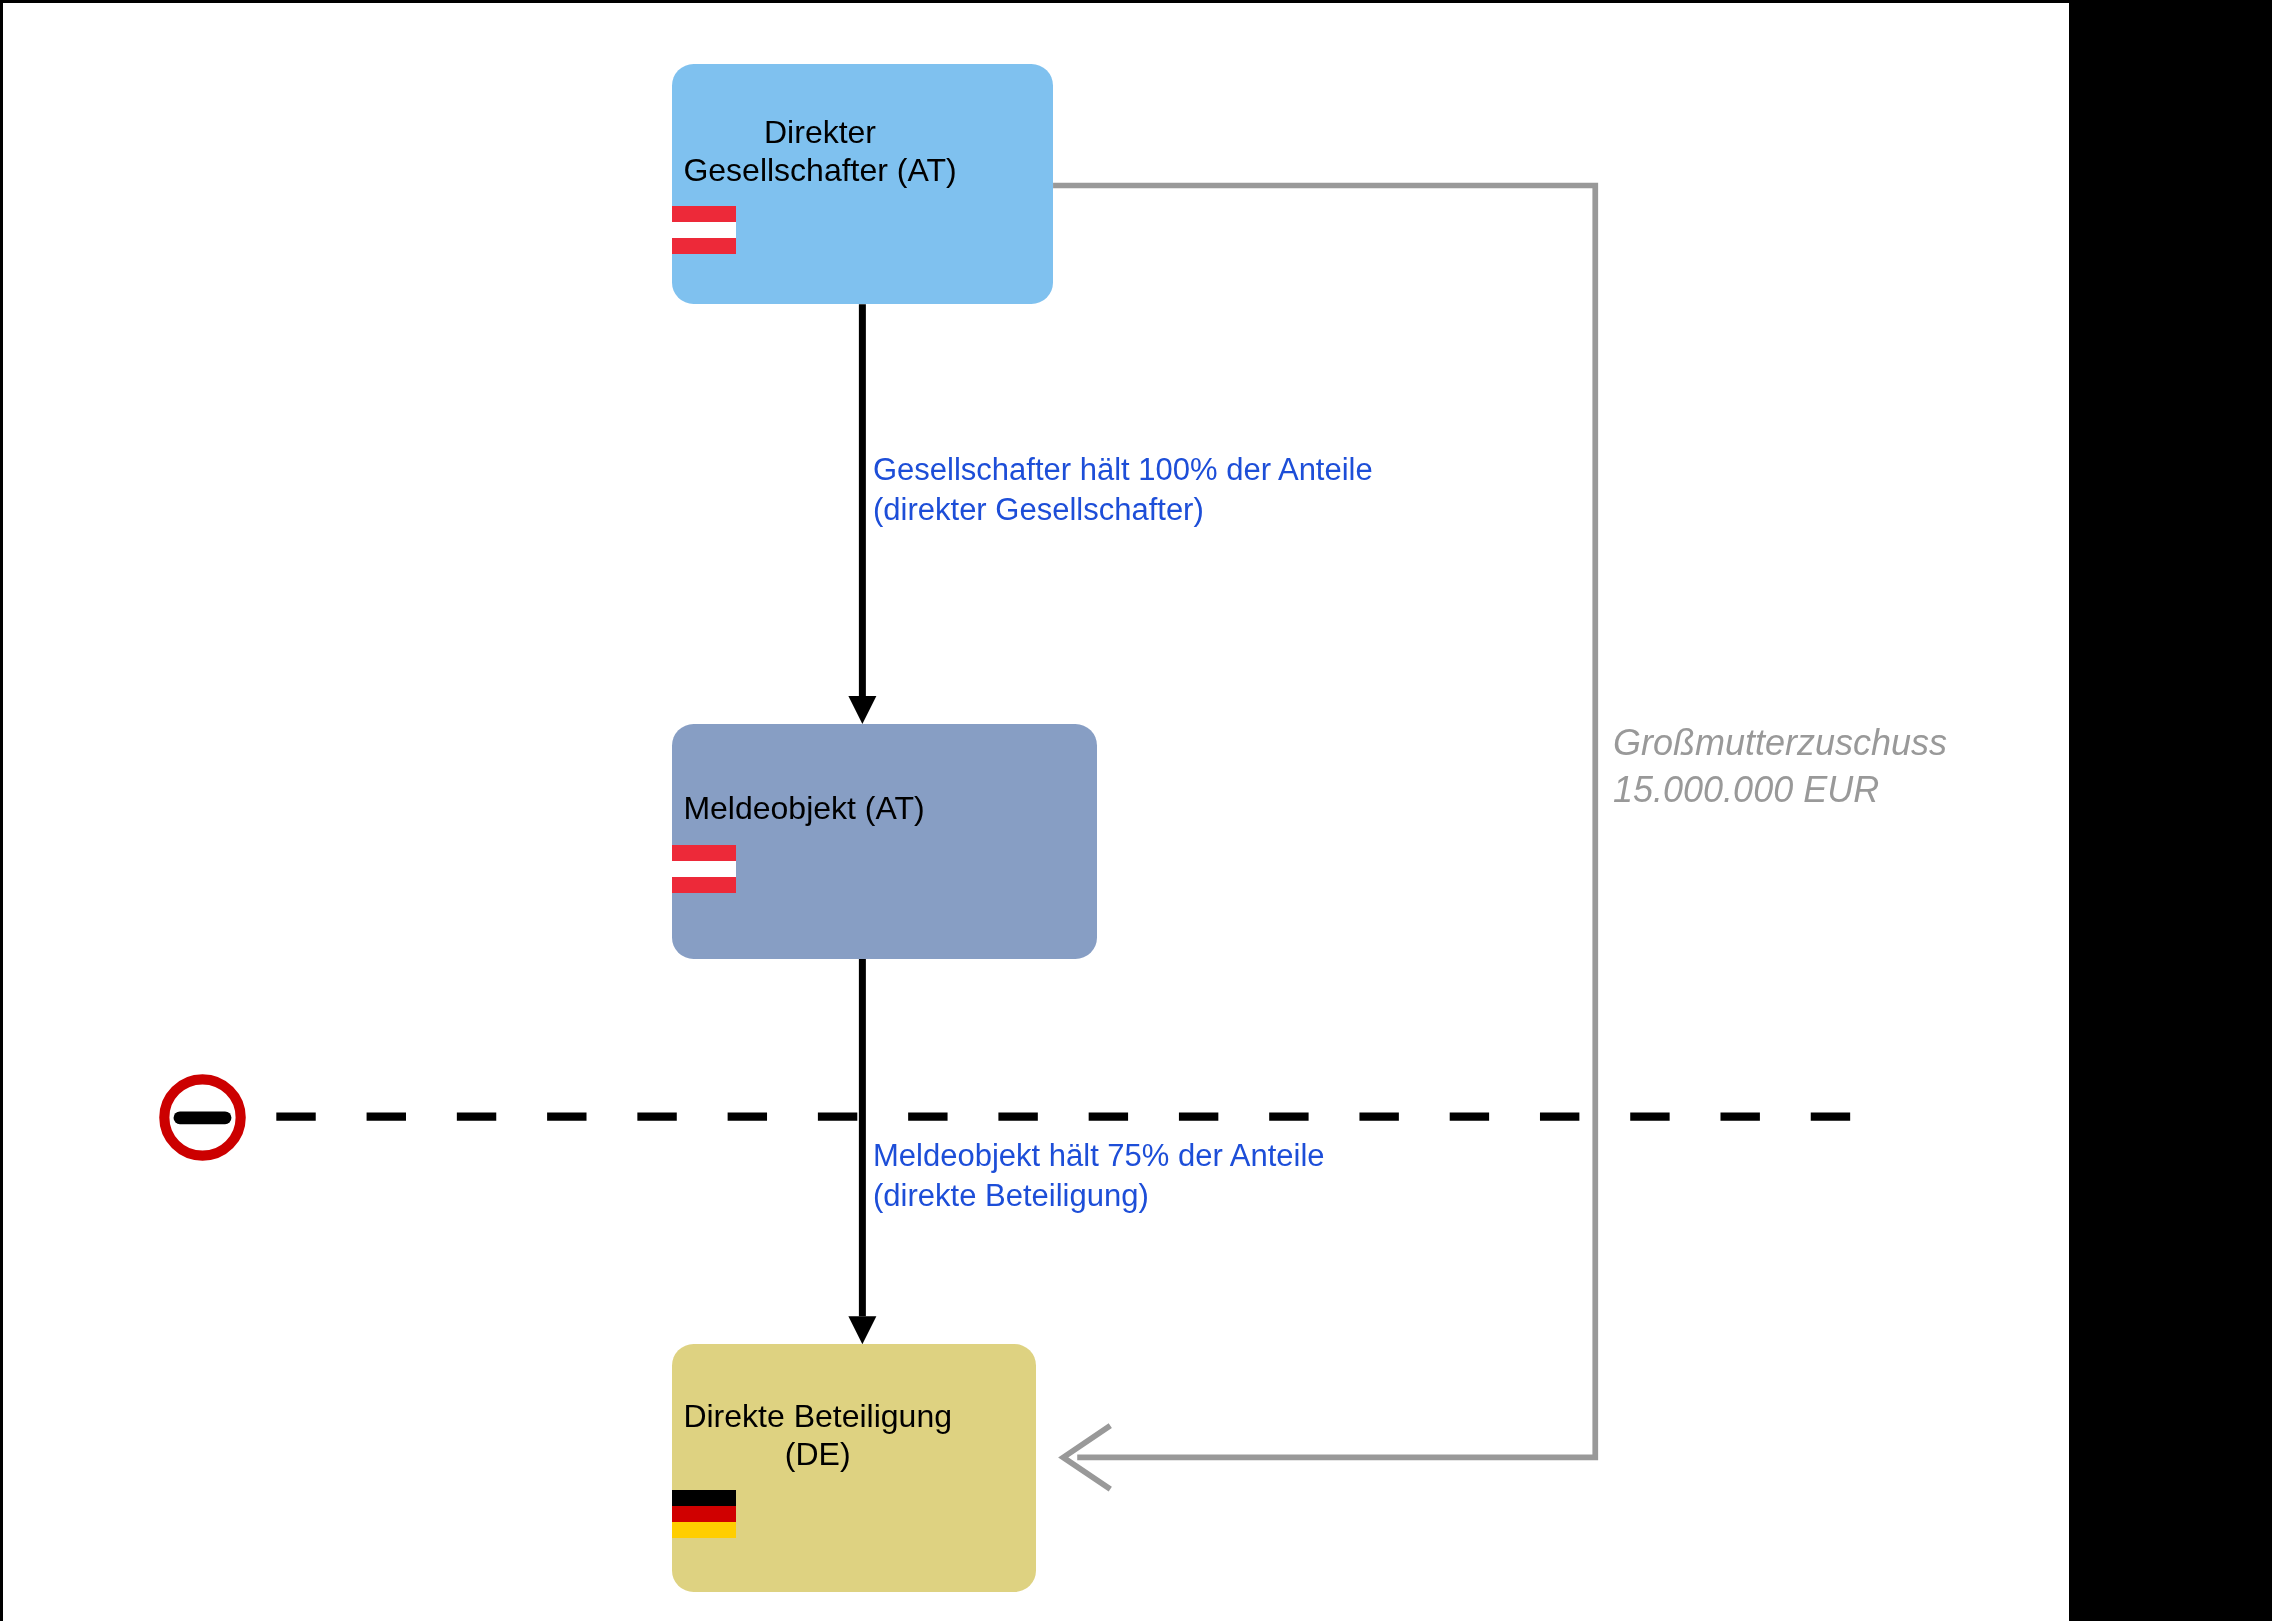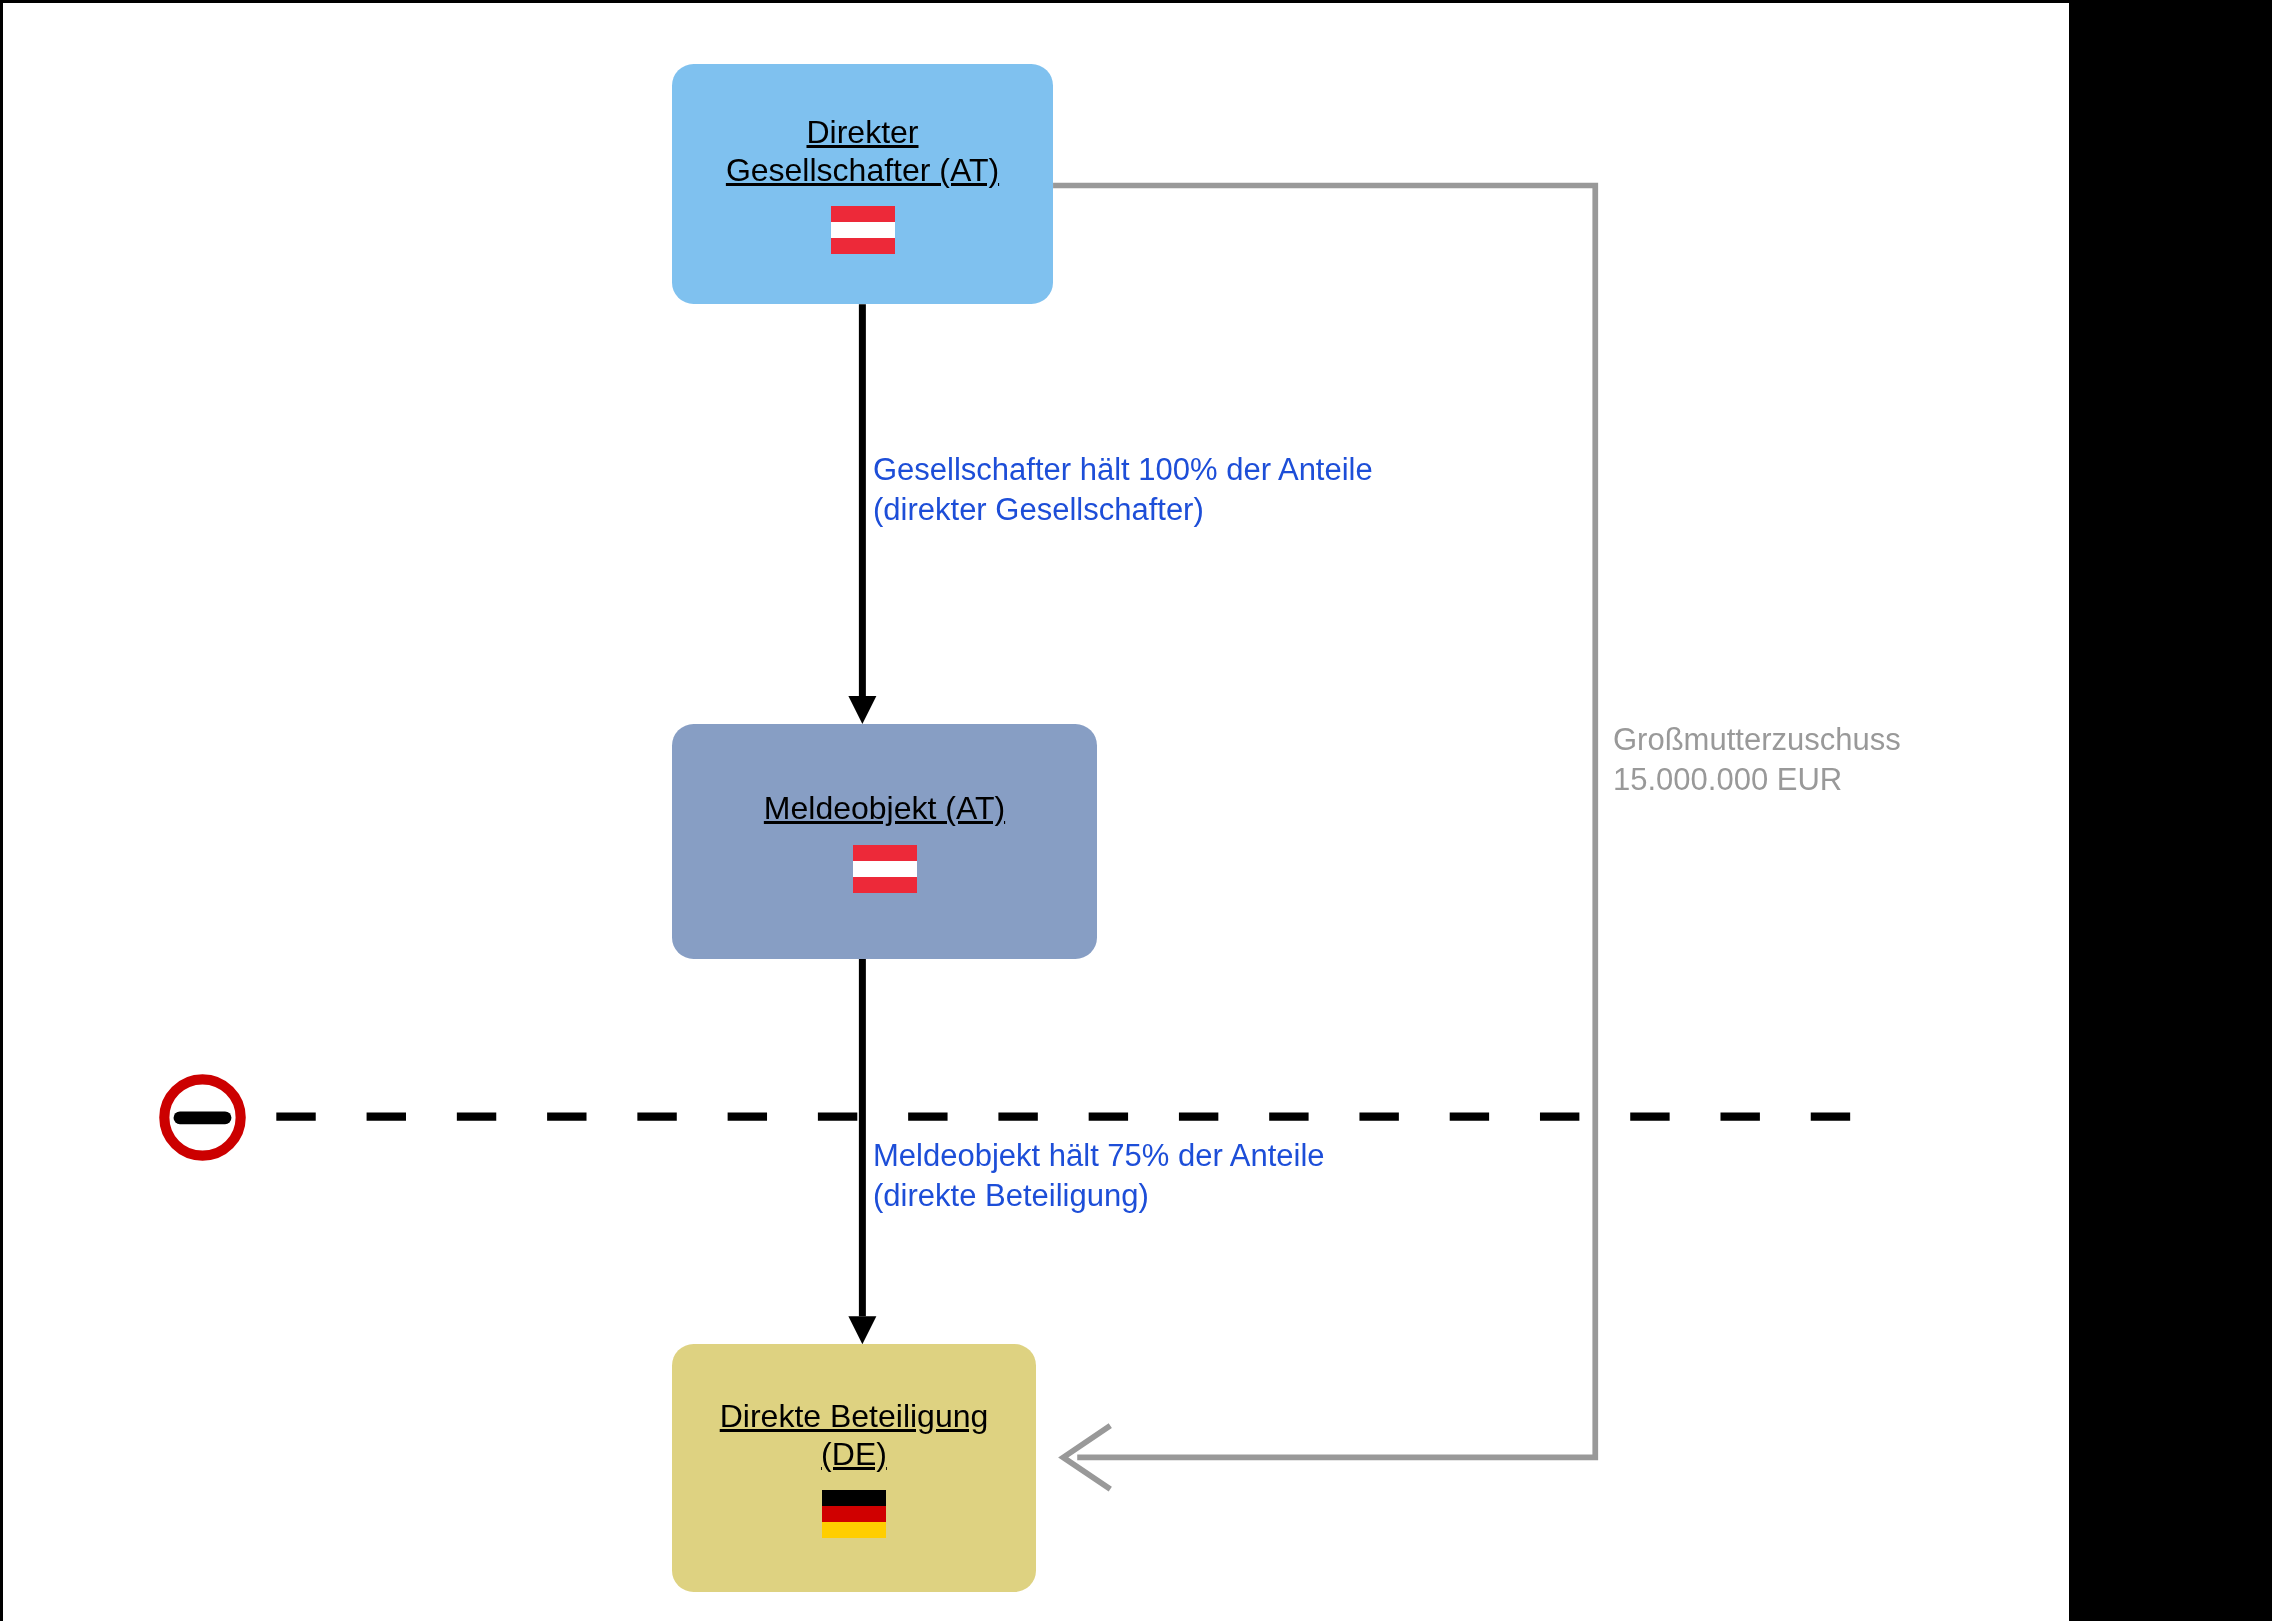--- a/index.html
+++ b/index.html
@@ -42,24 +42,23 @@
     background: #000000;
   }
 
   
   .node {
     position: absolute;
     border-radius: 21.6px;
     box-sizing: border-box;
     display: flex;
     flex-direction: column;
-    align-items: center;
+    align-items: flex-start;
     justify-content: center;
     text-align: center;
-    text-decoration: underline;
   }
   .node-label {
     color: #000000;
     font-size: 32px;
     line-height: 1.18;
     letter-spacing: 0px;
     white-space: pre-line;
     padding: 0 11.4px;
   }
   .flag {
@@ -106,23 +105,24 @@
     font-size: 31px;
     line-height: 1.30;
     white-space: pre-line;
   }
   #edge-label-1 { left: 870px; top: 447px; }
   #edge-label-2 { left: 870px; top: 1133px; }
 
   .edge-label-muted {
     position: absolute;
     color: #999999;
-    font-size: 31px;
+    font-size: 36px;
     line-height: 1.30;
     white-space: pre-line;
+    font-style: italic;
   }
   #edge-label-3 { left: 1610px; top: 717px; }
 
   
   #border-marker {
     position: absolute;
     left: 154px;
     top: 1069px;
     width: 91px;
     height: 91px;

